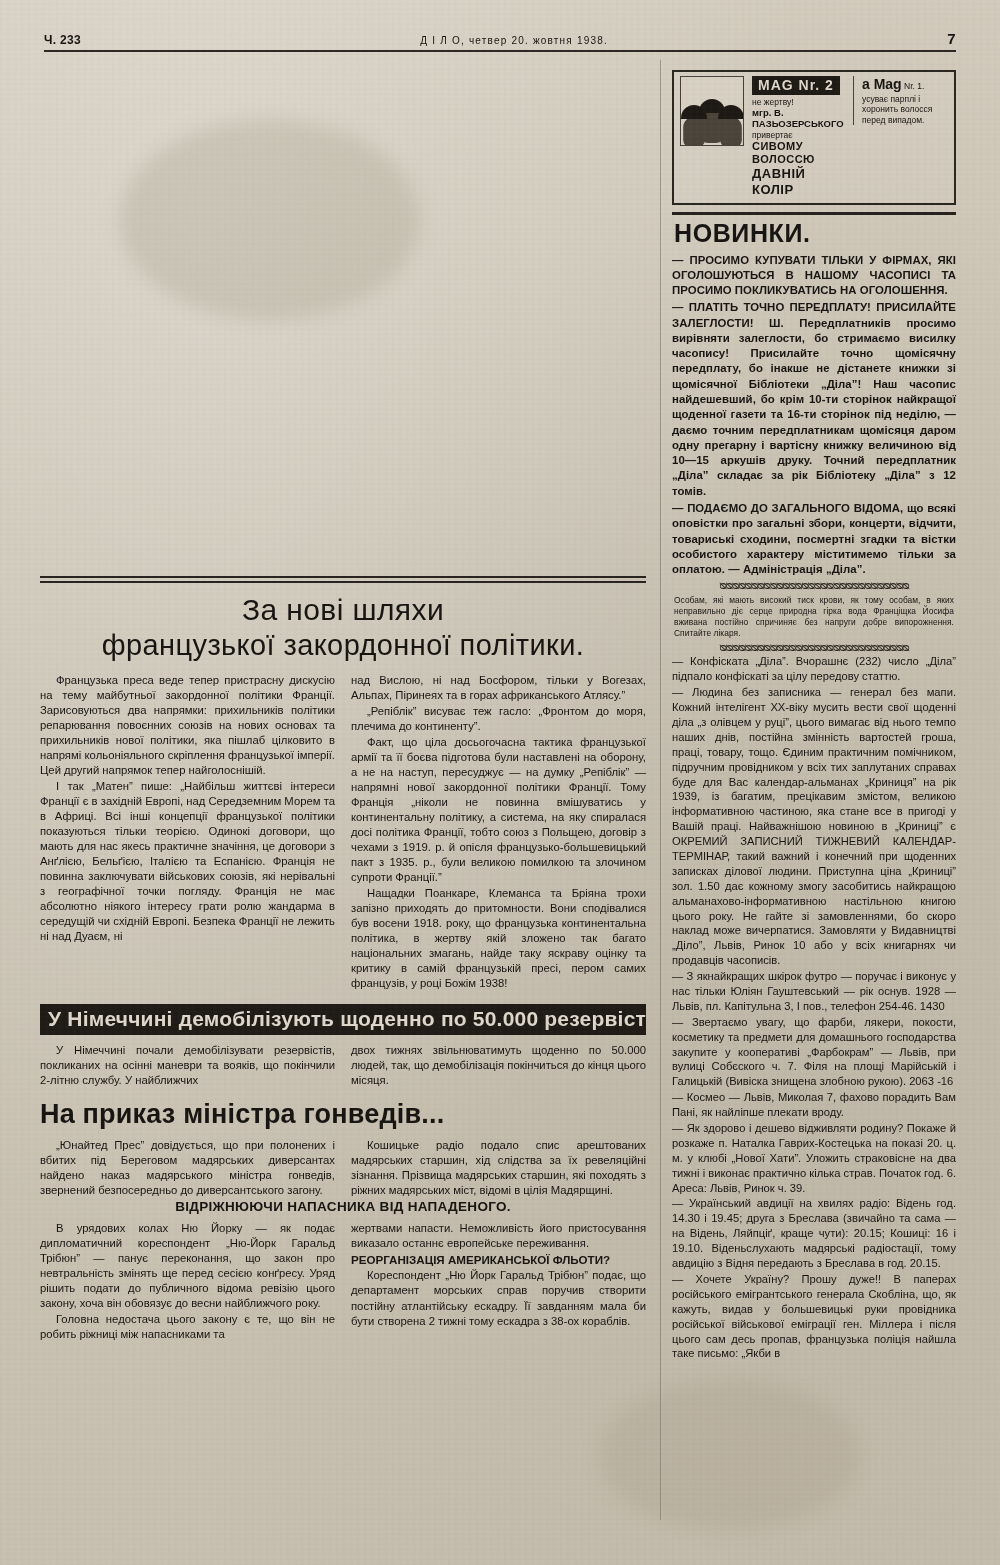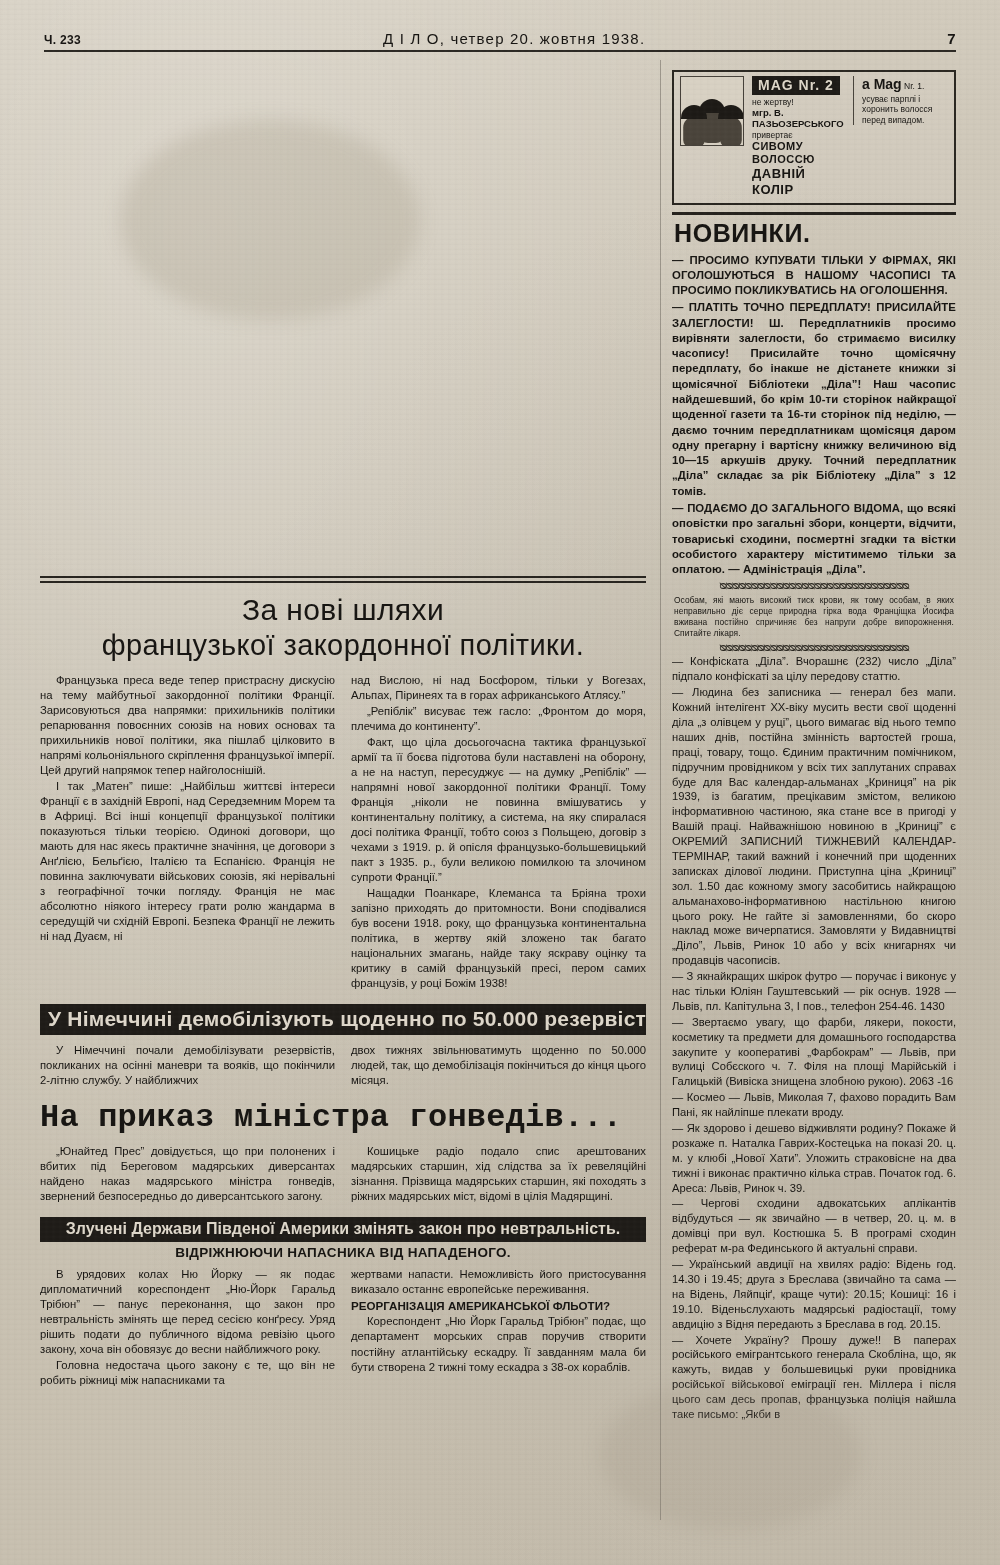--- a/index.html
+++ b/index.html
@@ -31,21 +31,21 @@
       repeating-linear-gradient(90deg, rgba(0,0,0,0.04) 0px, rgba(0,0,0,0) 3px, rgba(255,255,255,0.03) 4px, rgba(0,0,0,0) 7px);
   }
   
   .masthead {
     position: absolute;
     left: 44px; top: 30px; width: 912px;
     display: flex; align-items: baseline; justify-content: space-between;
     font-size: 12.5px; letter-spacing: .3px;
   }
   .masthead .issue { font-weight: bold; font-size: 12px; }
-  .masthead .center { font-size: 15px; letter-spacing: 1.2px; }
+  .masthead .center { font-size: 10px; letter-spacing: 1.2px; }
   .masthead .pageno { font-weight: bold; font-size: 15px; }
   .rule-top {
     position: absolute; left: 44px; top: 50px; width: 912px;
     border-top: 2px solid #2b2823;
   }
   
   .left-col {
     position: absolute; left: 40px; top: 70px; width: 606px; height: 1450px;
   }
   .right-col {
@@ -130,21 +130,21 @@
   .art-cols { display: flex; gap: 16px; }
   .art-col { flex: 1; font-size: 11.3px; line-height: 1.33; text-align: justify; }
   .art-col p { margin: 0 0 1px; text-indent: 16px; }
   .banner {
     background: #1f1c18; color: #ded7ca;
     font-weight: bold; font-size: 21px; letter-spacing: .2px;
     padding: 3px 8px 4px; margin: 12px 0 8px;
     white-space: nowrap; overflow: hidden;
   }
   .headline-2 {
-    font-size: 32px; font-weight: bold; letter-spacing: .2px; margin: 10px 0 8px; font-family: Liberation Mono, monospace;
+    font-size: 27px; font-weight: bold; letter-spacing: .2px; margin: 10px 0 8px;
   }
   .banner-center {
     background: #1f1c18; color: #ded7ca; text-align: center;
     font-weight: bold; font-size: 16px; padding: 3px 6px 4px;
     margin: 12px 0 3px; white-space: nowrap; overflow: hidden;
   }
   .subhead-center {
     text-align: center; font-weight: bold; font-size: 13.5px;
     letter-spacing: .3px; margin: 0 0 7px;
   }
@@ -206,21 +206,20 @@
 
     <div class="art-cols">
       <div class="art-col">
         <p>„Юнайтед Прес” довідується, що при полонених і вбитих під Береговом мадярських диверсантах найдено наказ мадярського міністра гонведів, звернений безпосередньо до диверсантського загону.</p>
       </div>
       <div class="art-col">
         <p>Кошицьке радіо подало спис арештованих мадярських старшин, хід слідства за їх ревеляційні зізнання. Прізвища мадярських старшин, які походять з ріжних мадярських міст, відомі в цілія Мадярщині.</p>
       </div>
     </div>
 
-    <div class="banner-center">Злучені Держави Південої Америки змінять закон про невтральність.</div>
     <div class="subhead-center">ВІДРІЖНЮЮЧИ НАПАСНИКА ВІД НАПАДЕНОГО.</div>
 
     <div class="art-cols">
       <div class="art-col">
         <p>В урядових колах Ню Йорку — як подає дипломатичний кореспондент „Ню-Йорк Гаральд Трібюн” — панує переконання, що закон про невтральність змінять ще перед сесією конґресу. Уряд рішить подати до публичного відома ревізію цього закону, хоча він обовязує до весни найближчого року.</p>
         <p>Головна недостача цього закону є те, що він не робить ріжниці між напасниками та</p>
       </div>
       <div class="art-col">
         <p style="text-indent:0">жертвами напасти. Неможливість його пристосування виказало останнє европейське переживання.</p>
         <p class="sect-head" style="text-indent:0">РЕОРГАНІЗАЦІЯ АМЕРИКАНСЬКОЇ ФЛЬОТИ?</p>
@@ -267,21 +266,20 @@
     <div class="wave">ᴓᴓᴓᴓᴓᴓᴓᴓᴓᴓᴓᴓᴓᴓᴓᴓᴓᴓᴓᴓᴓᴓᴓᴓᴓᴓᴓᴓᴓᴓ</div>
     <div class="tiny-box">Особам, які мають високий тиск крови, як тому особам, в яких неправильно діє серце природна гірка вода Франціщка Йосифа вживана постійно спричиняє без напруги добре випорожнення. Спитайте лікаря.</div>
     <div class="wave">ᴓᴓᴓᴓᴓᴓᴓᴓᴓᴓᴓᴓᴓᴓᴓᴓᴓᴓᴓᴓᴓᴓᴓᴓᴓᴓᴓᴓᴓᴓ</div>
 
     <div class="rc-item">— Конфіската „Діла”. Вчорашнє (232) число „Діла” підпало конфіскаті за цілу передову статтю.</div>
     <div class="rc-item">— Людина без записника — генерал без мапи. Кожний інтелігент ХХ-віку мусить вести свої щоденні діла „з олівцем у руці”, цього вимагає від нього темпо наших днів, постійна змінність вартостей гроша, праці, товару, тощо. Єдиним практичним помічником, підручним провідником у всіх тих заплутаних справах буде для Вас календар-альманах „Криниця” на рік 1939, із багатим, прецікавим змістом, великою інформативною частиною, яка стане все в пригоді у Вашій праці. Найважнішою новиною в „Криниці” є ОКРЕМИЙ ЗАПИСНИЙ ТИЖНЕВИЙ КАЛЕНДАР-ТЕРМІНАР, такий важний і конечний при щоденних записках ділової людини. Приступна ціна „Криниці” зол. 1.50 дає кожному змогу засобитись найкращою альманахово-інформативною настільною книгою цього року. Не гайте зі замовленнями, бо скоро наклад може вичерпатися. Замовляти у Видавництві „Діло”, Львів, Ринок 10 або у всіх книгарнях чи продавців часописів.</div>
     <div class="rc-item">— З якнайкращих шкірок футро — поручає і виконує у нас тільки Юліян Гауштевський — рік оснув. 1928 — Львів, пл. Капітульна 3, І пов., телефон 254-46.                    1430</div>
     <div class="rc-item">— Звертаємо увагу, що фарби, лякери, покости, косметику та предмети для домашнього господарства закупите у кооперативі „Фарбокрам” — Львів, при вулиці Собєского ч. 7. Філя на площі Марійській і Галицькій (Вивіска знищена злобною рукою).                 2063 -16</div>
     <div class="rc-item">— Космео — Львів, Миколая 7, фахово порадить Вам Пані, як найліпше плекати вроду.</div>
     <div class="rc-item">— Як здорово і дешево відживляти родину? Покаже й розкаже п. Наталка Гаврих-Костецька на показі 20. ц. м. у клюбі „Нової Хати”. Уложить страковісне на два тижні і виконає практично кілька страв. Початок год. 6. Ареса: Львів, Ринок ч. 39.</div>
-    <div class="rc-item">— Чергові сходини адвокатських аплікантів відбудуться — як звичайно — в четвер, 20. ц. м. в домівці при вул. Костюшка 5. В програмі сходин реферат м-ра Фединського й актуальні справи.</div>
     <div class="rc-item">— Український авдиції на хвилях радіо: Відень год. 14.30 і 19.45; друга з Бреслава (звичайно та сама — на Відень, Ляйпціґ, краще чути): 20.15; Кошиці: 16 і 19.10. Віденьслухають мадярські радіостації, тому авдицію з Відня передають з Бреслава в год. 20.15.</div>
     <div class="rc-item">— Хочете Україну? Прошу дуже!! В паперах російського емігрантського генерала Скобліна, що, як кажуть, видав у большевицькі руки провідника російської військової еміграції ген. Міллера і після цього сам десь пропав, французька поліція найшла таке письмо: „Якби в</div>
 
   </div>
 
   <div class="grain"></div>
   <div class="smudge" style="left:120px; top:120px; width:300px; height:200px; background:rgba(150,140,120,0.22);"></div>
   <div class="smudge" style="left:600px; top:1380px; width:260px; height:150px; background:rgba(150,140,120,0.18);"></div>
 </div>
 

